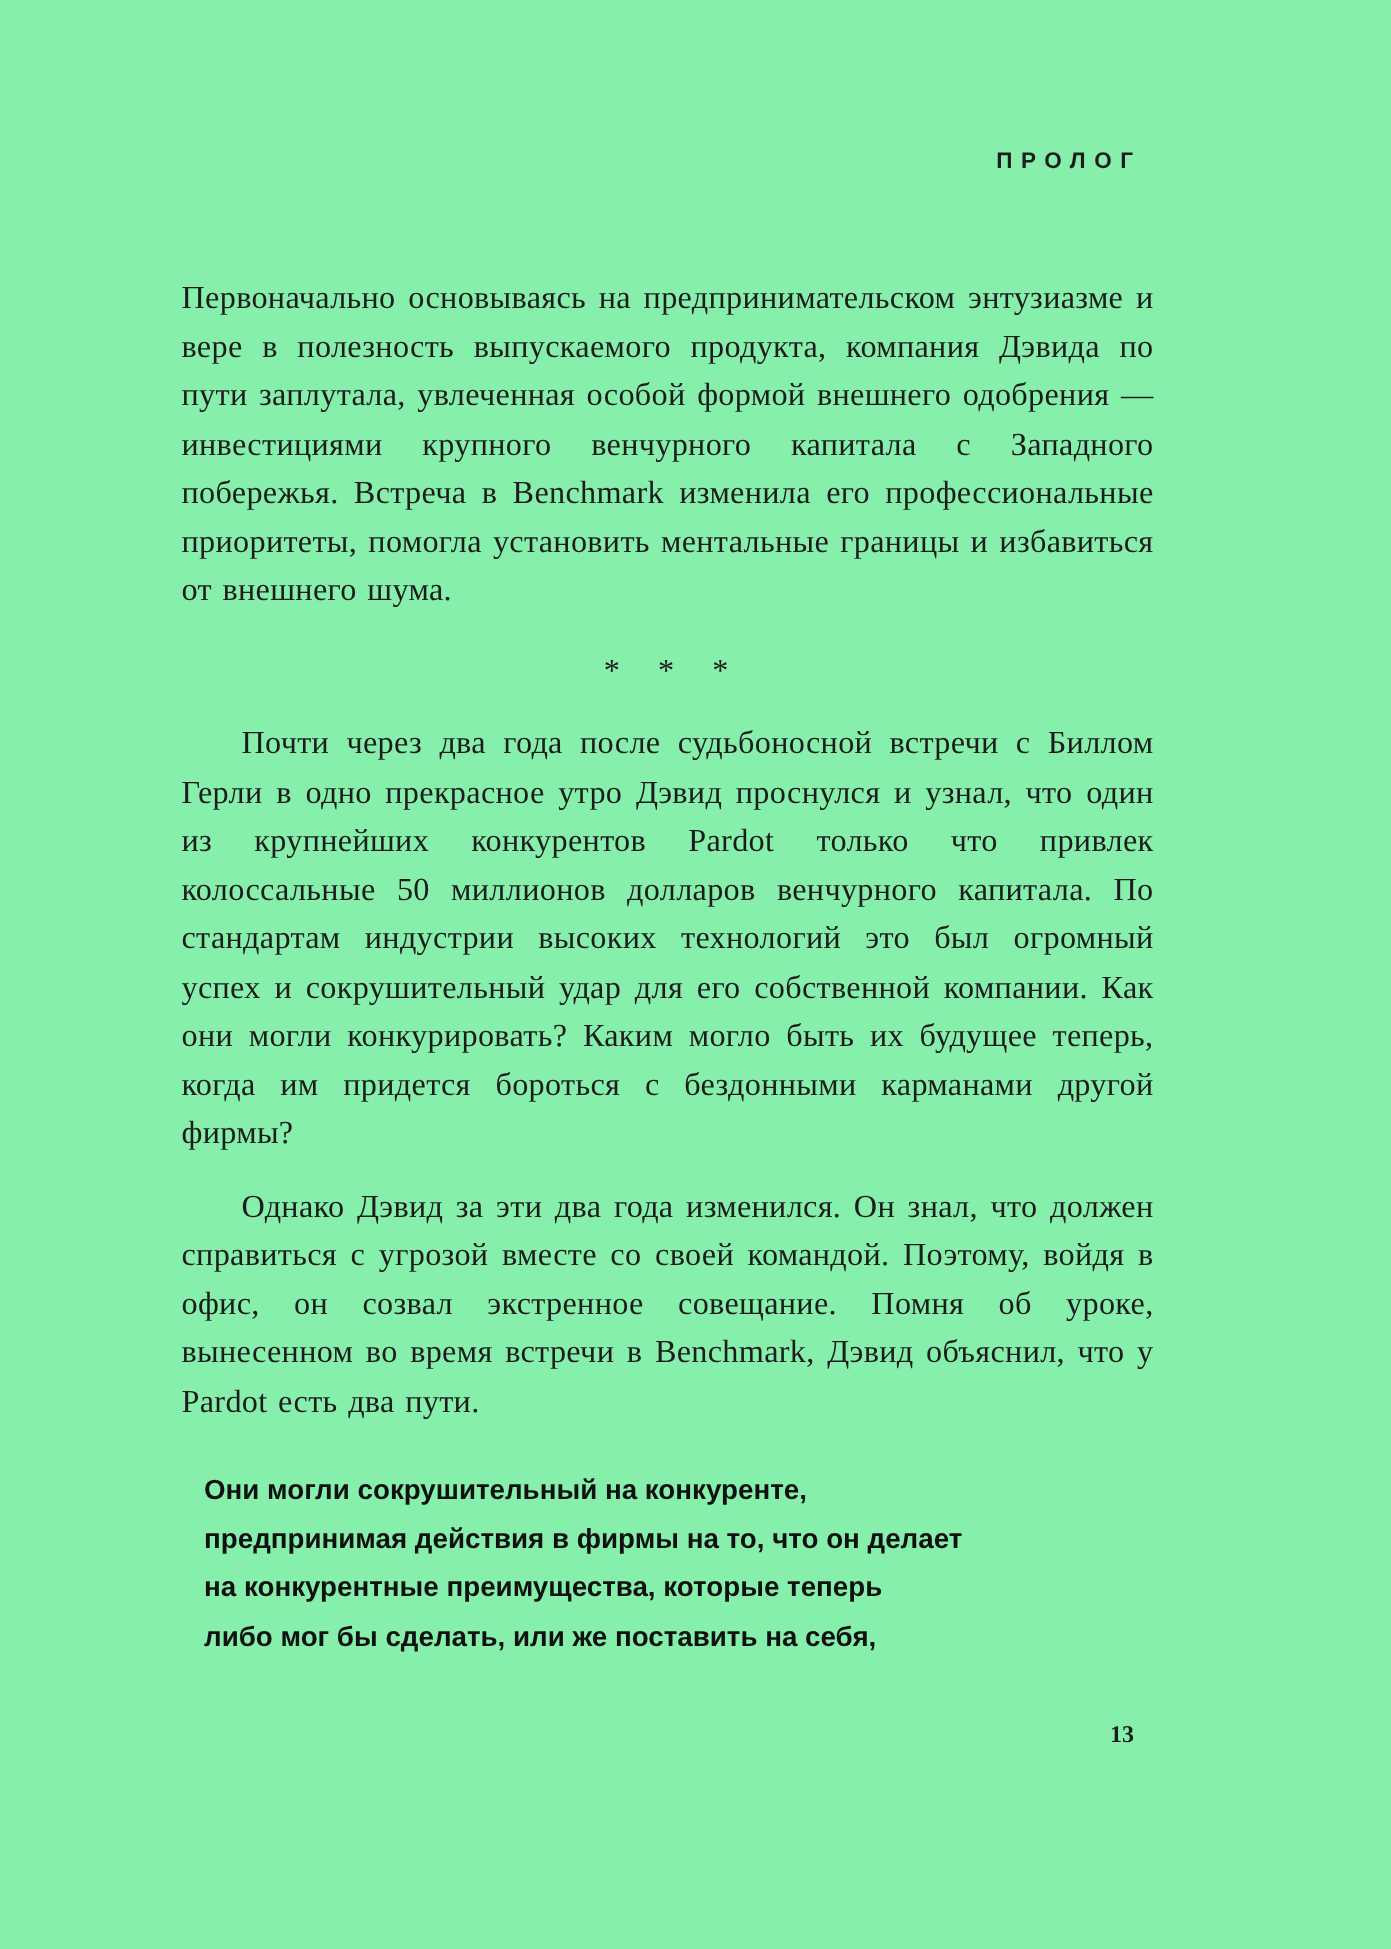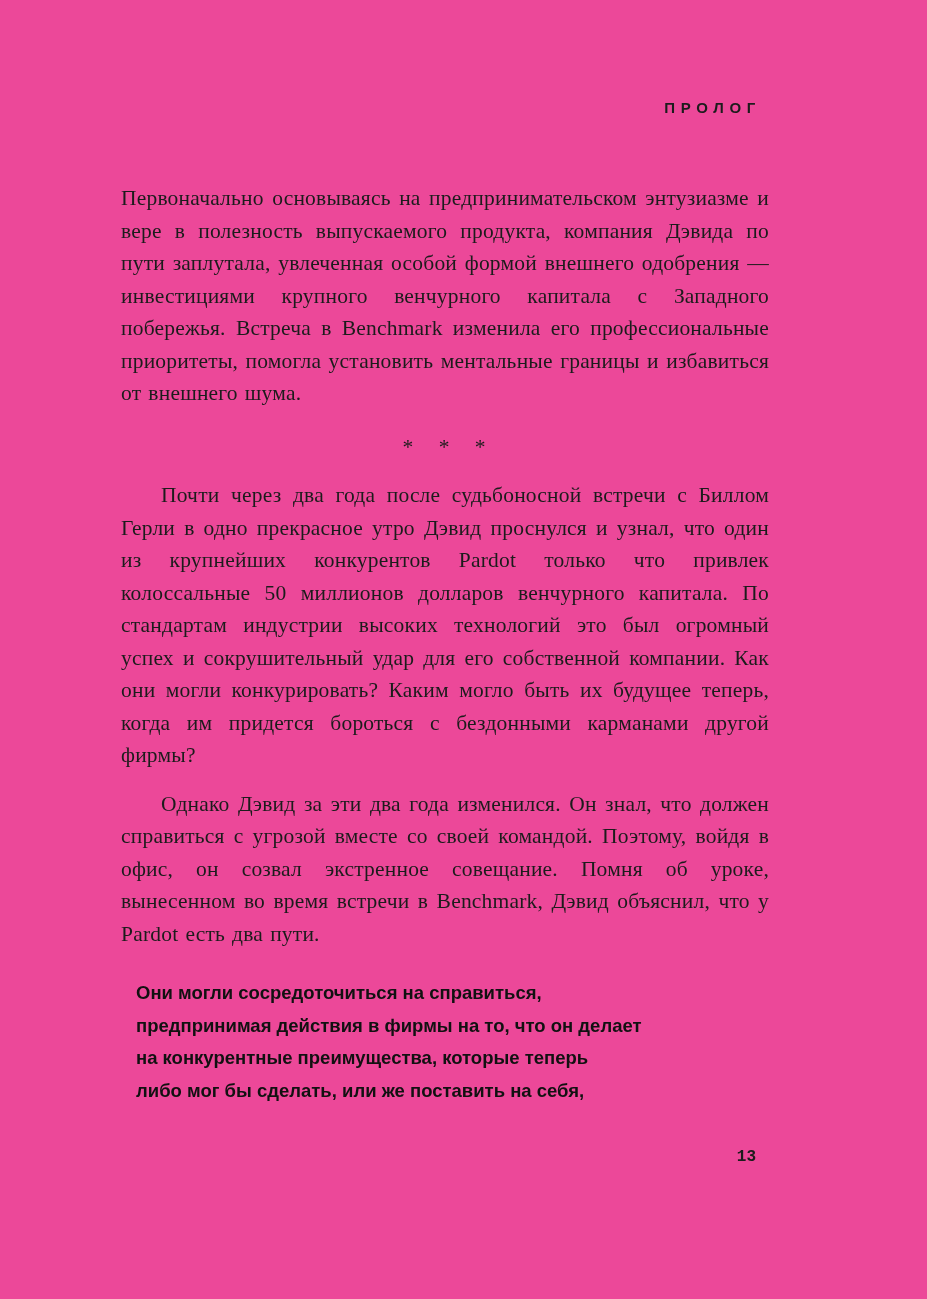--- a/index.html
+++ b/index.html
@@ -4,21 +4,21 @@
 <style>
   html, body {
     margin: 0;
     padding: 0;
     background: #ffffff;
   }
   .page {
     position: relative;
     width: 927px;
     height: 1299px;
-    background: #ec4899;
+    background: #86efac;
     color: #1c1c1c;
     overflow: hidden;
     font-family: "Liberation Serif", serif;
   }
   .running-head {
     position: absolute;
     top: 99px;
     left: 105px;
     width: 656px;
     text-align: right;
@@ -64,21 +64,21 @@
   }
   .pull-quote .quote-line {
     white-space: nowrap;
   }
   .page-number {
     position: absolute;
     top: 1148px;
     left: 105px;
     width: 651px;
     text-align: right;
-    font-family: Liberation Mono, monospace;
+    font-family: Liberation Serif, serif;
     font-weight: 700;
     font-size: 16px;
     color: #1c1c1c;
   }
 </style>
 </head>
 <body>
 
 <div class="page">
 
@@ -88,21 +88,21 @@
 
     <p class="para">Первоначально основываясь на предпринимательском энтузиазме и вере в полезность выпускаемого продукта, компания Дэвида по пути заплутала, увлеченная особой формой внешнего одобрения — инвестициями крупного венчурного капитала с Западного побережья. Встреча в Benchmark изменила его профессиональные приоритеты, помогла установить ментальные границы и избавиться от внешнего шума.</p>
 
     <div class="separator">* * *</div>
 
     <p class="para indent">Почти через два года после судьбоносной встречи с Биллом Герли в одно прекрасное утро Дэвид проснулся и узнал, что один из крупнейших конкурентов Pardot только что привлек колоссальные 50 миллионов долларов венчурного капитала. По стандартам индустрии высоких технологий это был огромный успех и сокрушительный удар для его собственной компании. Как они могли конкурировать? Каким могло быть их будущее теперь, когда им придется бороться с бездонными карманами другой фирмы?</p>
 
     <p class="para indent">Однако Дэвид за эти два года изменился. Он знал, что должен справиться с угрозой вместе со своей командой. Поэтому, войдя в офис, он созвал экстренное совещание. Помня об уроке, вынесенном во время встречи в Benchmark, Дэвид объяснил, что у Pardot есть два пути.</p>
 
     <div class="pull-quote">
-      <div class="quote-line">Они могли сосредоточиться на справиться,</div>
+      <div class="quote-line">Они могли сокрушительный на конкуренте,</div>
       <div class="quote-line">предпринимая действия в фирмы на то, что он делает</div>
       <div class="quote-line">на конкурентные преимущества, которые теперь</div>
       <div class="quote-line">либо мог бы сделать, или же поставить на себя,</div>
     </div>
 
   </div>
 
   <div class="page-number">13</div>
 
 </div>

